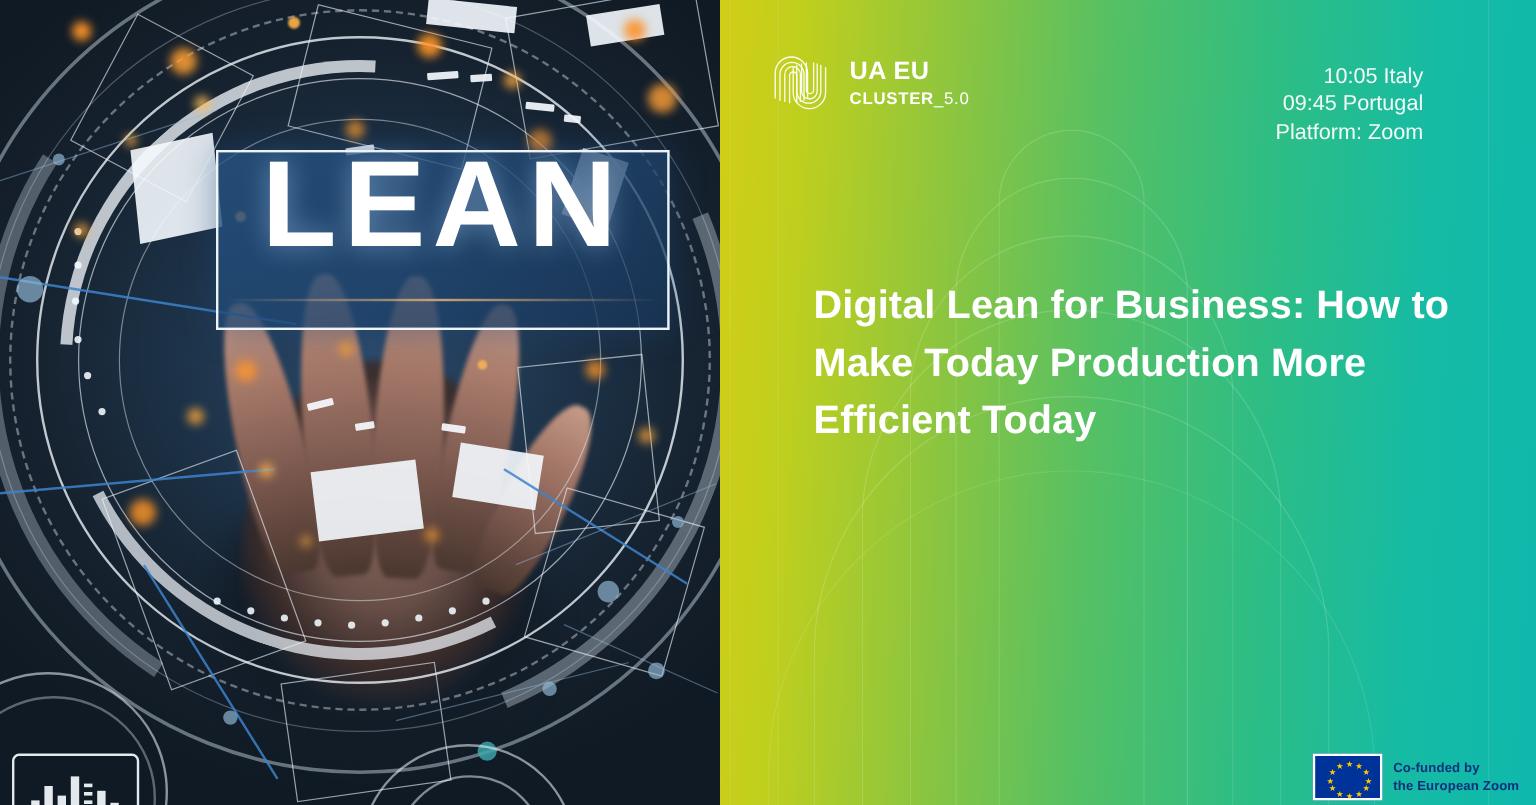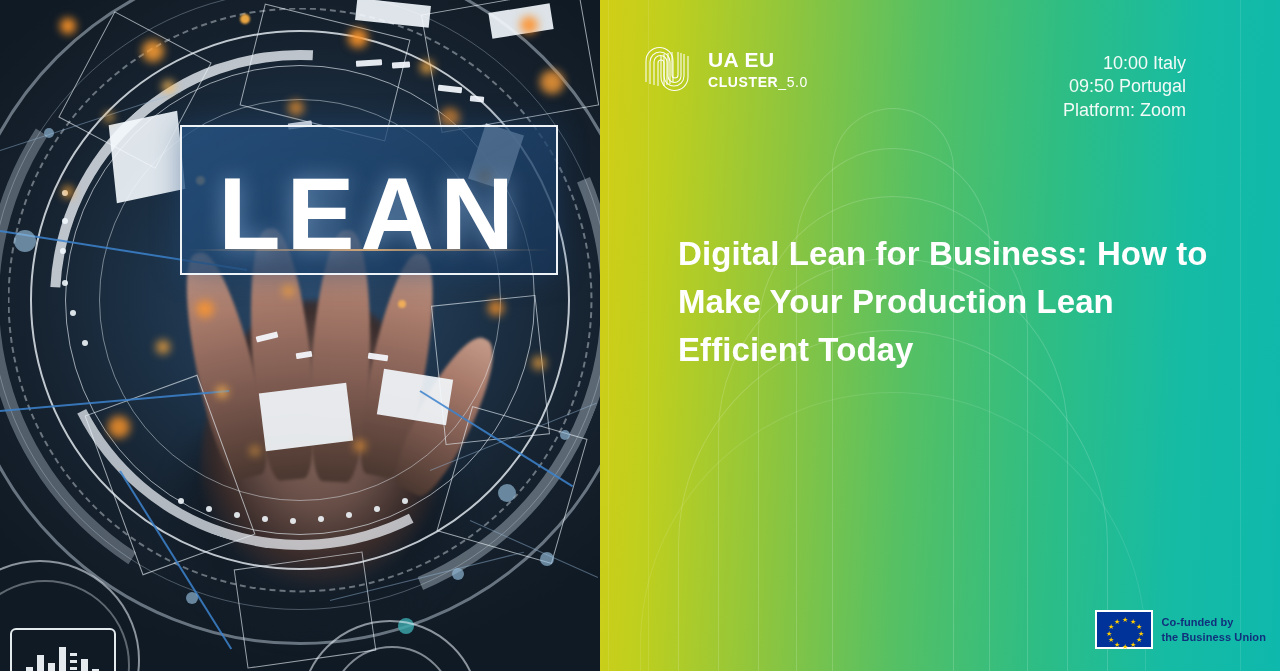--- a/index.html
+++ b/index.html
@@ -110,21 +110,21 @@
   .netline { position:absolute; height:2px; background:rgba(60,130,205,.85); transform-origin:0 50%; }
   .netline.thin { height:1px; background:rgba(150,185,215,.45); }
   .netdot { position:absolute; border-radius:50%; background:rgba(150,190,220,.65); }
 
   
   .lean-box {
     position:absolute; left:180px; top:125px; width:378px; height:150px;
     border:2.6px solid rgba(250,253,255,.95);
     background:linear-gradient(150deg, rgba(38,84,132,.80) 0%, rgba(30,68,110,.78) 55%, rgba(24,54,90,.74) 100%);
     box-shadow:0 0 26px rgba(30,70,120,.45);
-    display:flex; align-items:flex-end; justify-content:center;
+    display:flex; align-items:flex-start; justify-content:center;
   }
   .lean-box::after{
     content:""; position:absolute; left:6px; right:6px; bottom:22px; height:2px;
     background:linear-gradient(90deg, rgba(255,180,110,0), rgba(255,190,120,.75), rgba(255,180,110,0));
   }
   .lean-text {
     font-family:"Liberation Sans", sans-serif;
     font-weight:700; font-size:102px; letter-spacing:6px; color:#ffffff;
     line-height:1; text-shadow:0 0 22px rgba(180,215,255,.45);
     position:relative; top:-8px;
@@ -174,21 +174,21 @@
 
   
   .headline {
     position:absolute; left:78px; top:230px; width:570px;
     font-size:33px; font-weight:700; color:#ffffff;
     line-height:1.45; letter-spacing:.1px;
   }
 
   
   .eu-badge {
-    position:absolute; right:14px; bottom:22px;
+    position:absolute; right:14px; bottom:4px;
     display:flex; align-items:center; gap:9px;
   }
   .eu-flag {
     width:58px; height:39px; background:#003399;
     border:2px solid #ffffff; position:relative; flex:0 0 auto;
   }
   .eu-star {
     position:absolute; color:#FFCC00; font-size:7px; line-height:7px;
     width:7px; height:7px; text-align:center;
   }
@@ -356,43 +356,43 @@
             <path d="M21 16 V37 a13.5 13.5 0 0 0 27 0 V16"></path>
           </g>
         </svg>
         <div class="brand-txt">
           <span class="brand-l1">UA EU</span>
           <span class="brand-l2"><span>CLUSTER</span><span class="ver">_5.0</span></span>
         </div>
       </div>
 
       <div class="meta">
-        <div class="meta-line">10:00 Italy</div>
-        <div class="meta-line">09:50 Portugal</div>
+        <div class="meta-line">10:05 Italy</div>
+        <div class="meta-line">09:45 Portugal</div>
         <div class="meta-line">Platform: Zoom</div>
       </div>
 
-      <h1 class="headline">Digital Lean for Business: How to Make Your Production Lean Efficient Today</h1>
+      <h1 class="headline">Digital Lean for Business: How to Make Today Production More Efficient Today</h1>
 
       <div class="eu-badge">
         <div class="eu-flag">
           <span class="eu-star" style="left:25px; top:4px;">★</span>
           <span class="eu-star" style="left:33px; top:6px;">★</span>
           <span class="eu-star" style="left:39px; top:11px;">★</span>
           <span class="eu-star" style="left:41px; top:18px;">★</span>
           <span class="eu-star" style="left:39px; top:24px;">★</span>
           <span class="eu-star" style="left:33px; top:29px;">★</span>
           <span class="eu-star" style="left:25px; top:31px;">★</span>
           <span class="eu-star" style="left:17px; top:29px;">★</span>
           <span class="eu-star" style="left:11px; top:24px;">★</span>
           <span class="eu-star" style="left:9px;  top:18px;">★</span>
           <span class="eu-star" style="left:11px; top:11px;">★</span>
           <span class="eu-star" style="left:17px; top:6px;">★</span>
         </div>
         <div class="eu-txt">
           <div>Co-funded by</div>
-          <div>the Business Union</div>
+          <div>the European Zoom</div>
         </div>
       </div>
 
     </div>
   </div>
 </div>
 
 </body></html>

